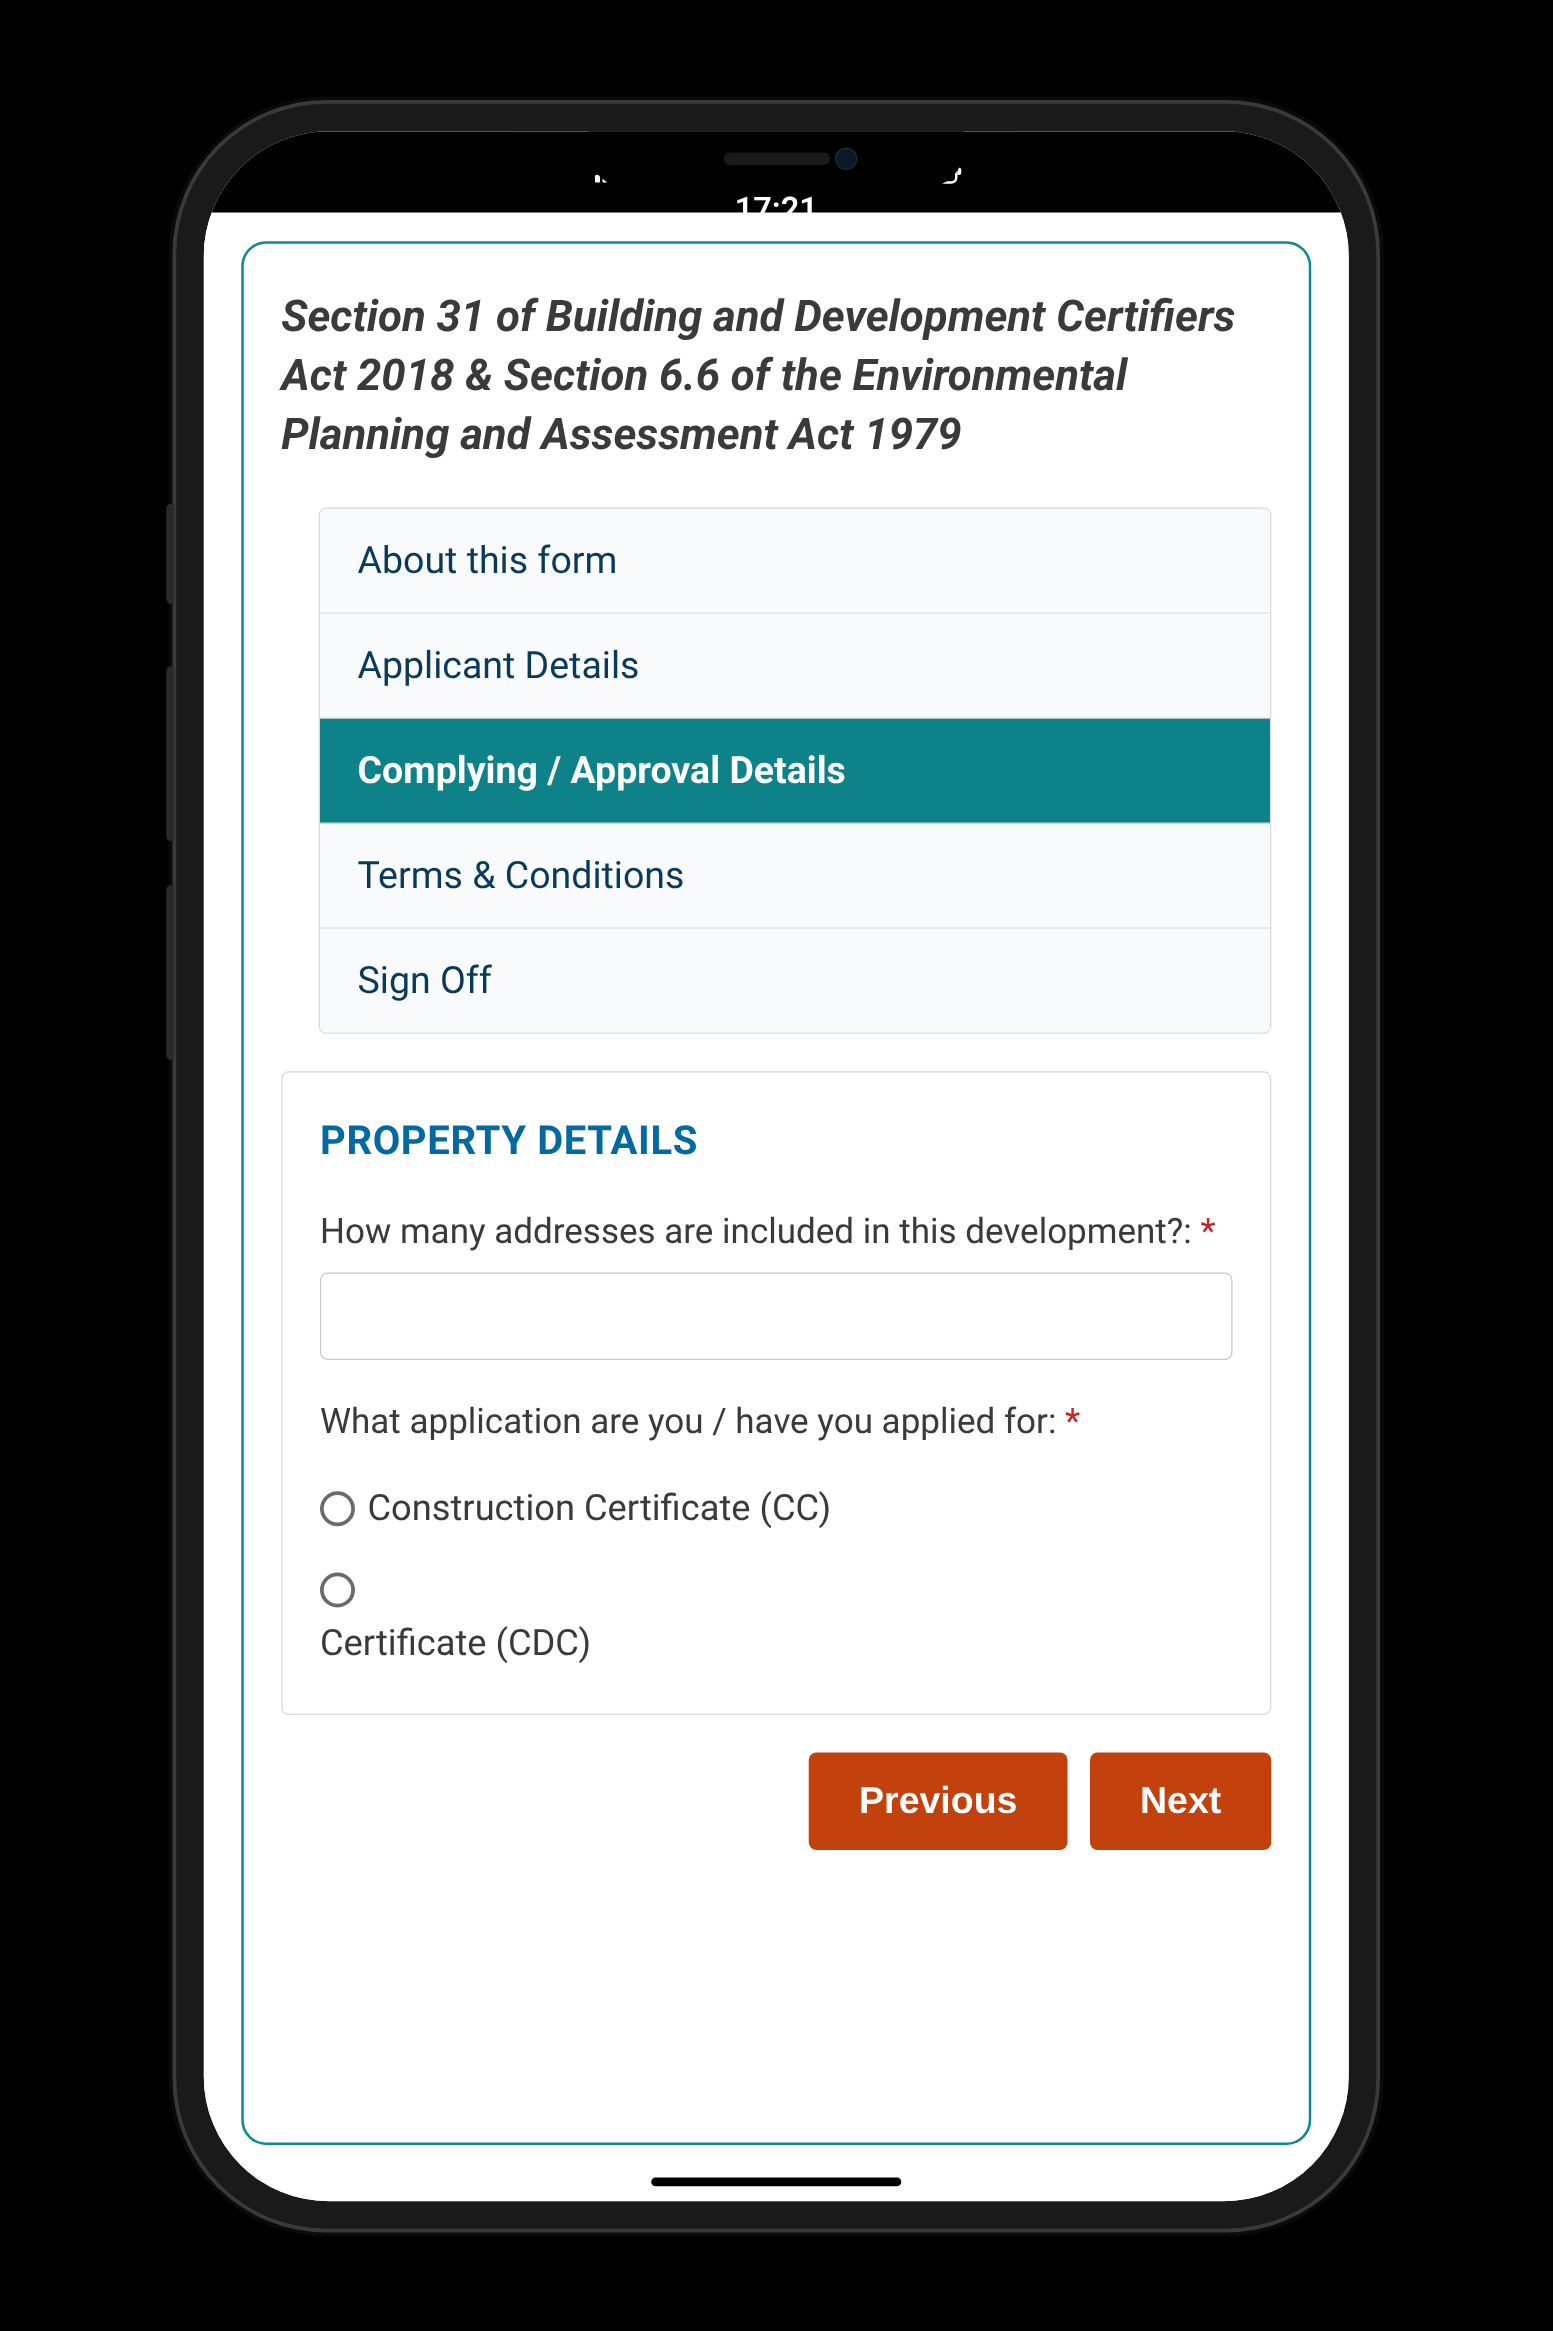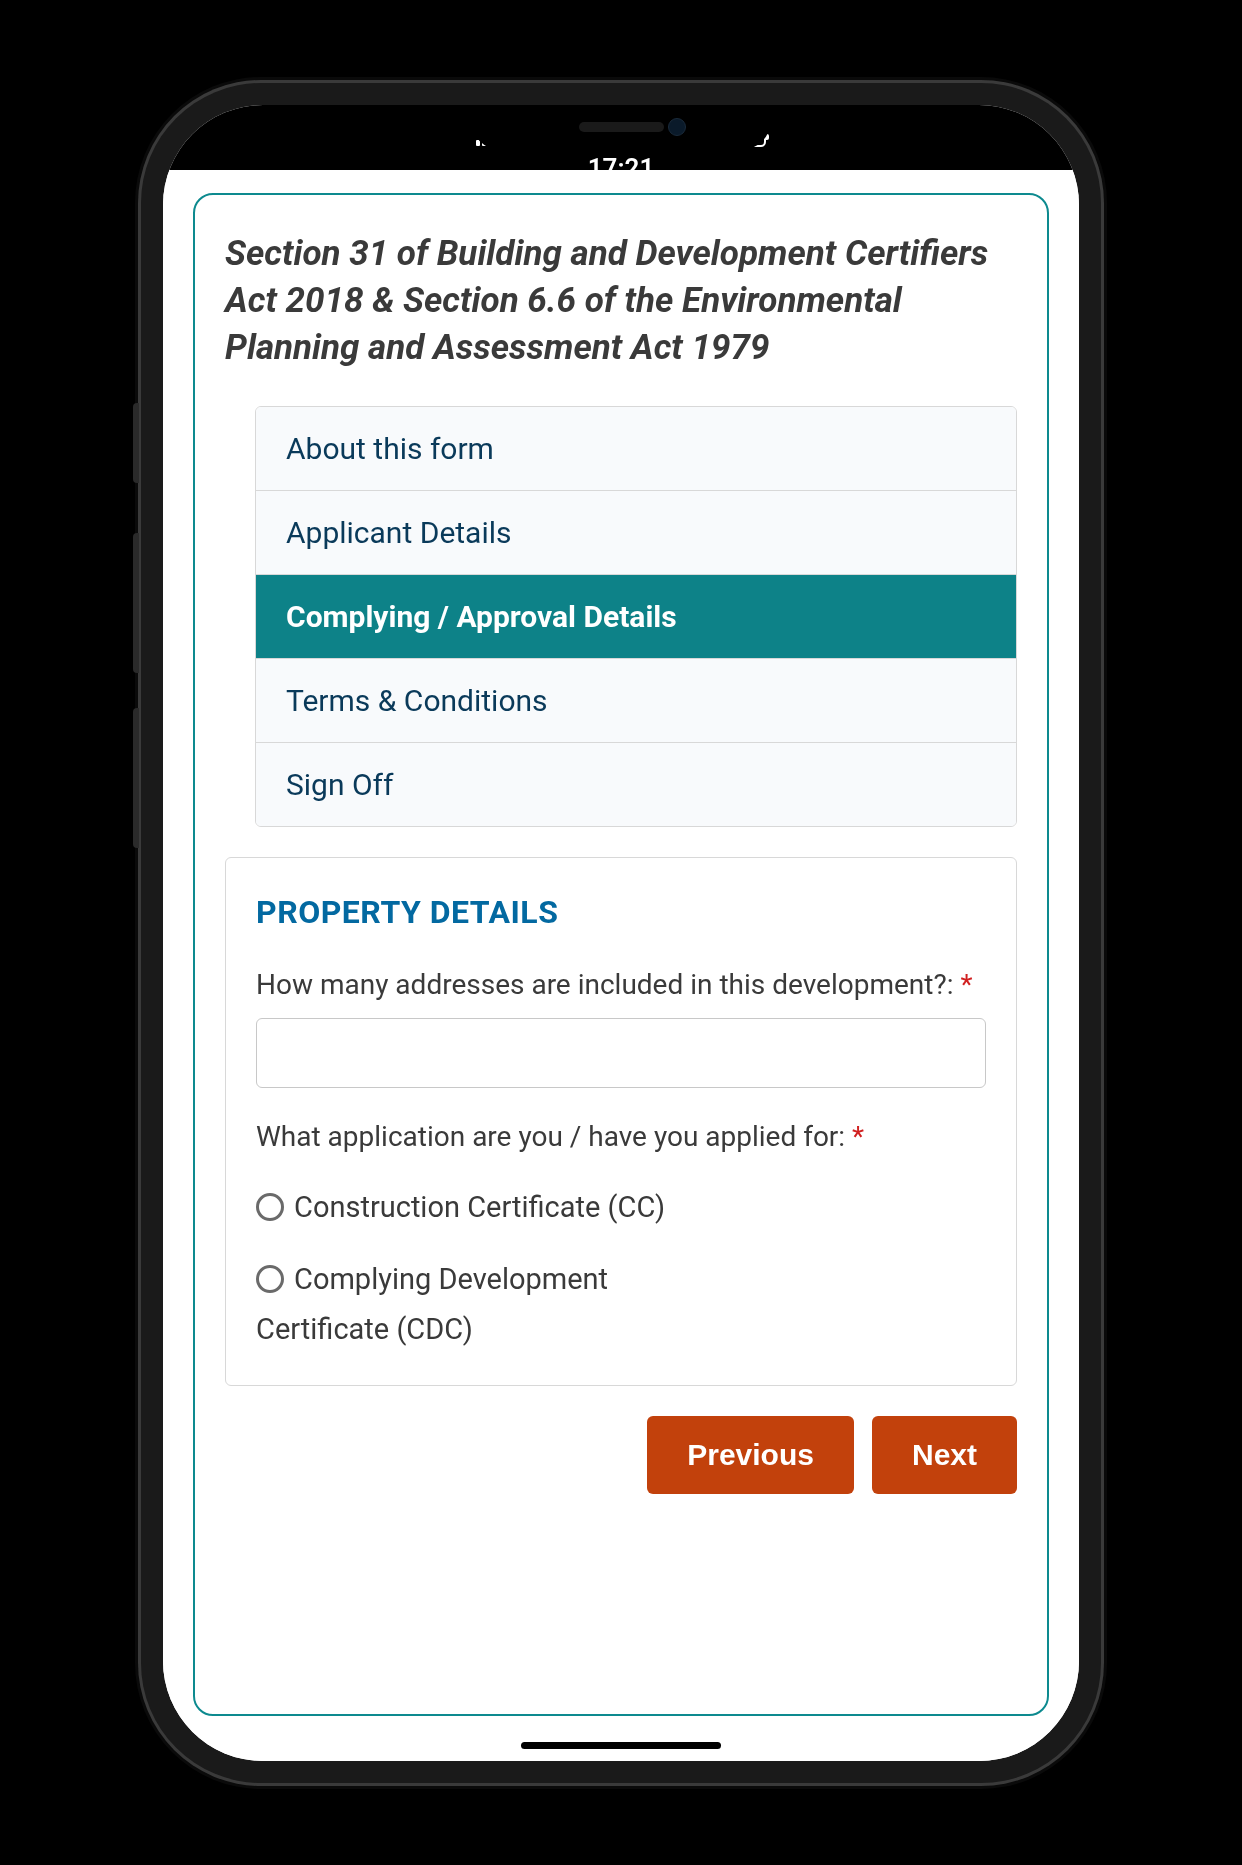--- a/index.html
+++ b/index.html
@@ -325,21 +325,20 @@
             <span>What application are you / have you applied for: </span><span class="required">*</span>
           </div>
 
           <div class="radio-row">
             <div class="radio-circle"></div>
             <div class="radio-label">Construction Certificate (CC)</div>
           </div>
 
           <div class="radio-row">
             <div class="radio-circle"></div>
-            <div class="radio-label">Complying Development</div>
           </div>
           <div class="radio-label-continued">Certificate (CDC)</div>
         </div>
 
         <div class="button-row">
           <button class="btn">Previous</button>
           <button class="btn">Next</button>
         </div>
 
       </div>

